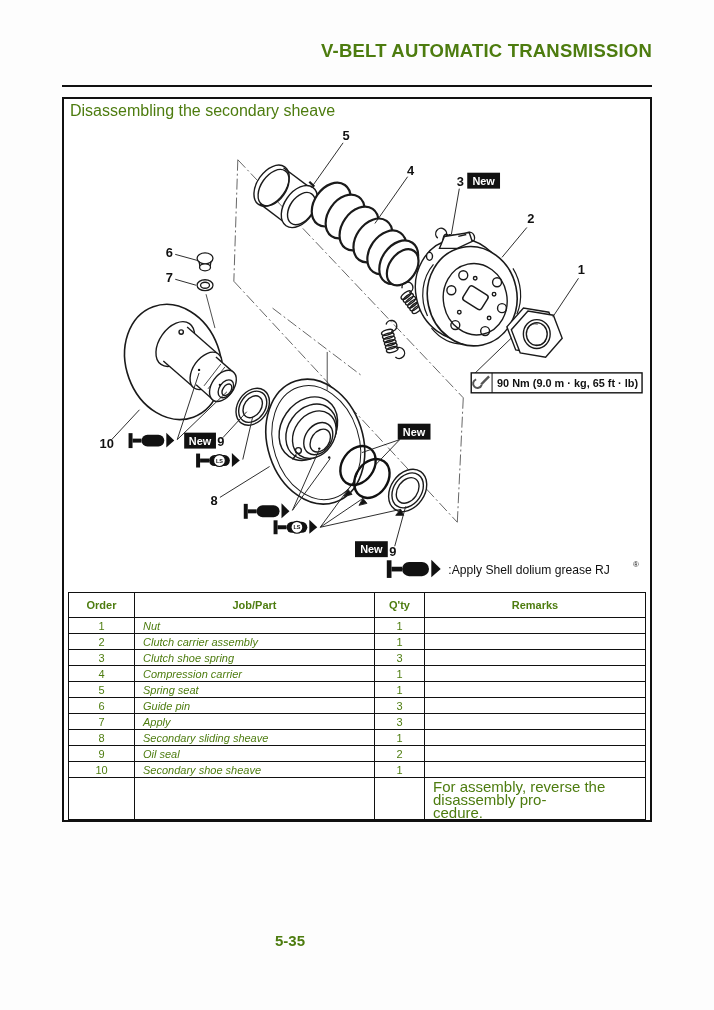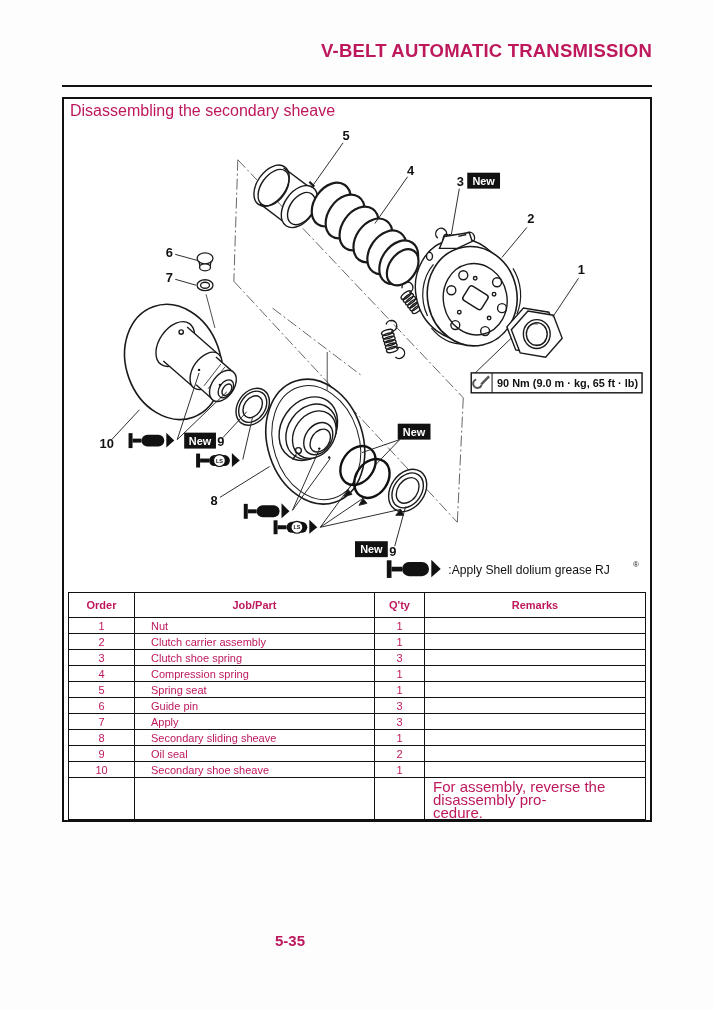--- a/index.html
+++ b/index.html
@@ -1,18 +1,18 @@
 <!DOCTYPE html>
 <html><head>
 <meta charset="utf-8">
 <style>
   html,body{margin:0;padding:0;background:#888;}
   .page{
     position:relative;width:714px;height:1010px;background:#fdfdfd;
-    font-family:"Liberation Sans",sans-serif;color:#be185d;overflow:hidden;
+    font-family:"Liberation Sans",sans-serif;color:#4d7c0f;overflow:hidden;
     margin:0 auto;
   }
   .hdr-title{
     position:absolute;top:40px;left:62px;width:590px;text-align:right;
     font-size:18.5px;font-weight:bold;letter-spacing:.2px;white-space:nowrap;
   }
   .hdr-rule{position:absolute;top:85px;left:62px;width:590px;height:2px;background:#111;}
   .content-box{
     position:absolute;top:97px;left:62px;width:590px;height:725px;
     border:2px solid #111;box-sizing:border-box;background:#fff;
@@ -26,21 +26,21 @@
   .parts-table th,.parts-table td{
     border:1px solid #111;padding:0;vertical-align:middle;line-height:12px;
   }
   .parts-table thead th{height:24px;font-size:11px;font-weight:bold;text-align:center;margin-top:32px;}
   .parts-table tbody td{height:15px;}
   .parts-table tr.note-row td{height:31px;vertical-align:top;}
   .col-order{width:66px;}
   .col-job{width:240px;}
   .col-qty{width:50px;}
   td.c{text-align:center;}
-  td.l{text-align:left;padding-left:16px;}
+  td.l{text-align:left;padding-left:8px;font-style:italic;}
   .note-line{padding-left:8px;font-size:15px;line-height:13px;}
   .note-pad{padding-top:2px;}
   .page-num{
     position:absolute;top:932px;left:0;width:580px;text-align:center;
     font-size:15px;font-weight:bold;
   }
   
   .callout{font-family:"Liberation Sans",sans-serif;font-size:13px;font-weight:bold;fill:#111;}
   .newtext{font-family:"Liberation Sans",sans-serif;font-size:11px;font-weight:bold;fill:#fff;}
   .torquetext{font-family:"Liberation Sans",sans-serif;font-size:11px;font-weight:bold;fill:#111;}
@@ -333,21 +333,21 @@
           <td class="l"></td>
         </tr>
         <tr>
           <td class="c">3</td>
           <td class="l">Clutch shoe spring</td>
           <td class="c">3</td>
           <td class="l"></td>
         </tr>
         <tr>
           <td class="c">4</td>
-          <td class="l">Compression spring</td>
+          <td class="l">Compression carrier</td>
           <td class="c">1</td>
           <td class="l"></td>
         </tr>
         <tr>
           <td class="c">5</td>
           <td class="l">Spring seat</td>
           <td class="c">1</td>
           <td class="l"></td>
         </tr>
         <tr>

